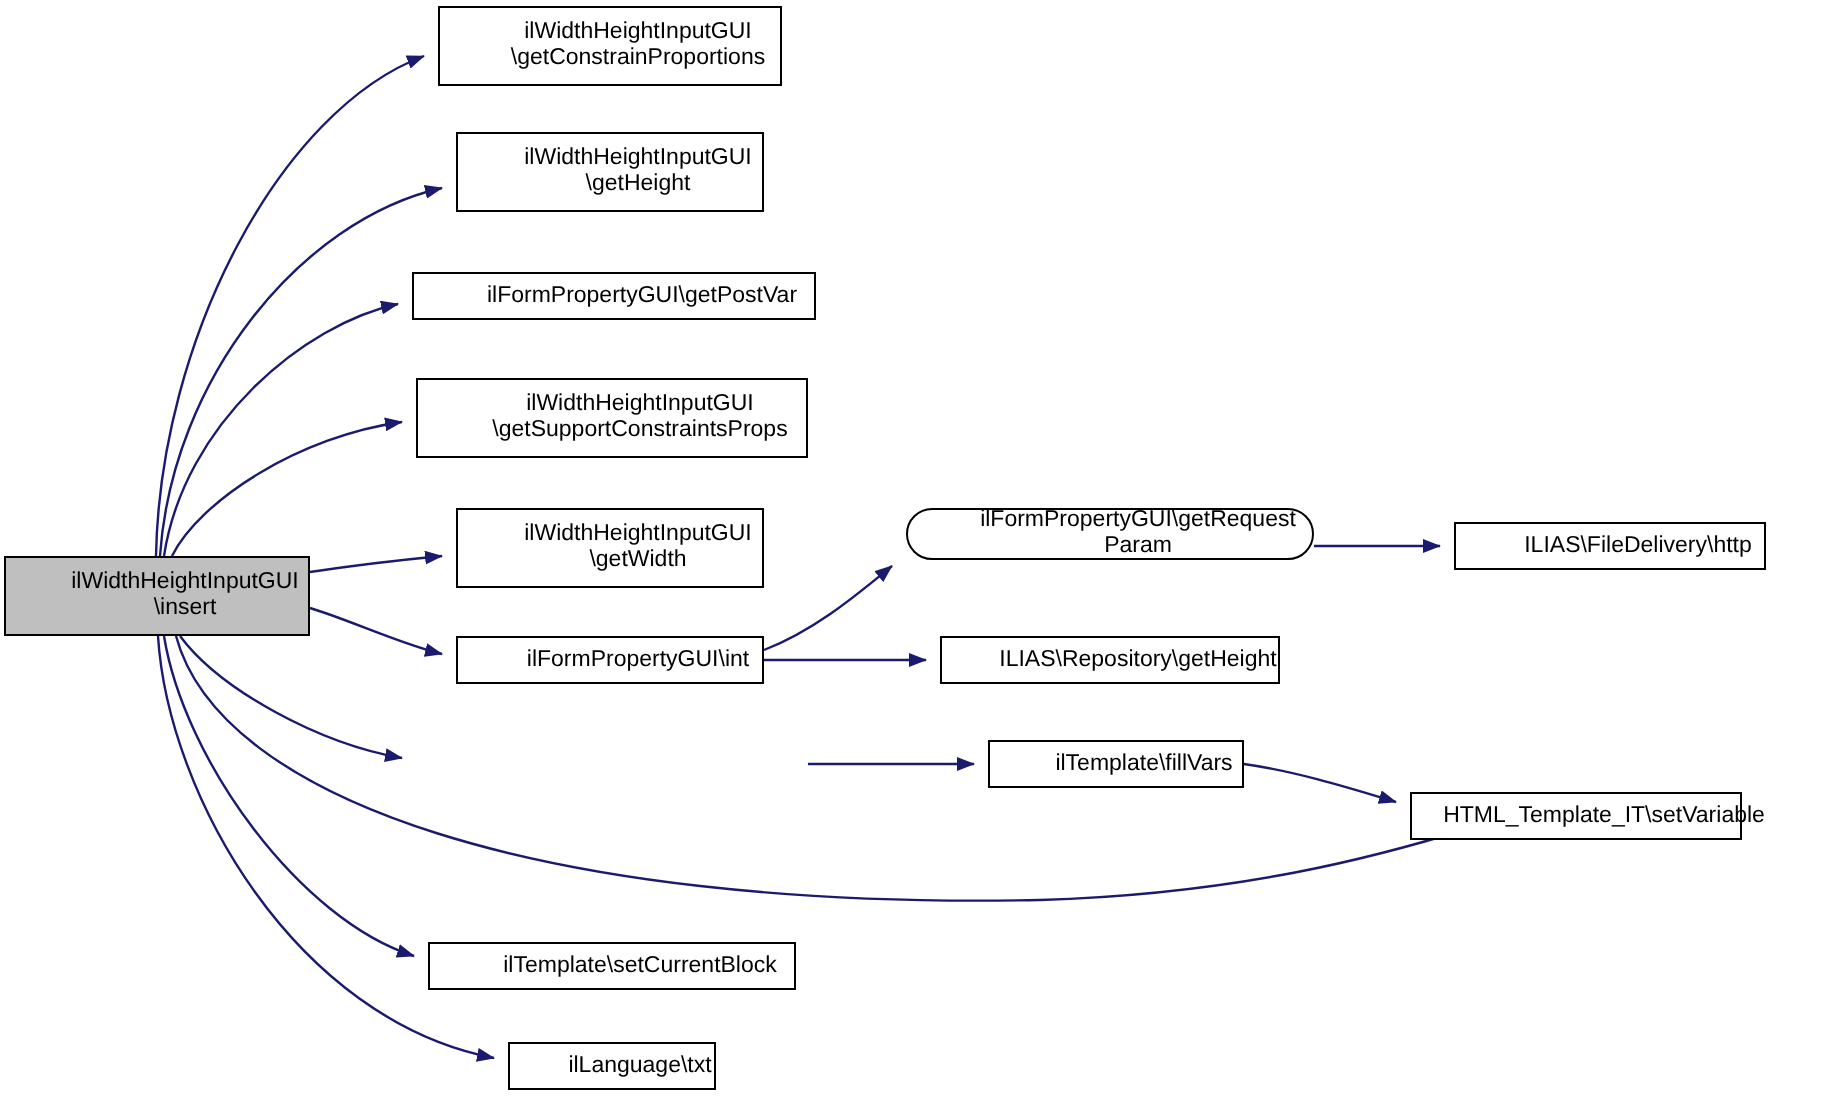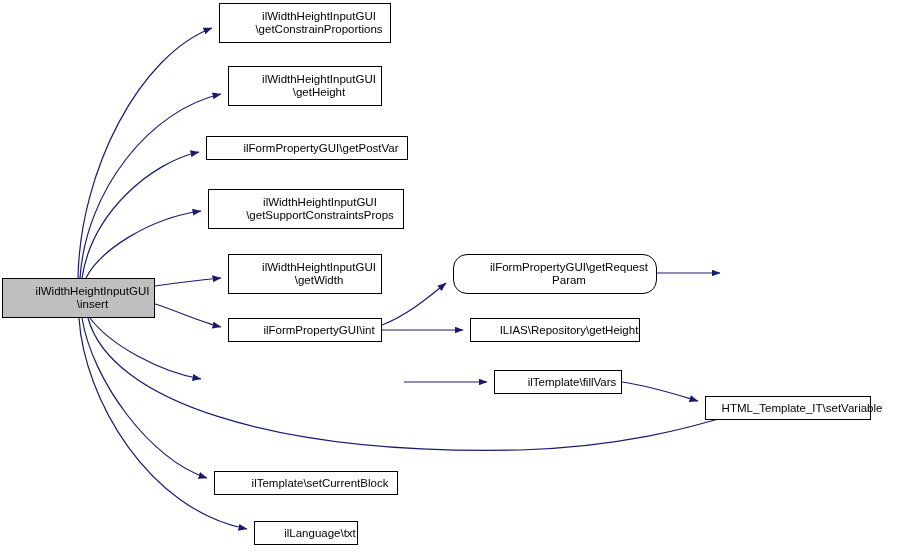--- a/index.html
+++ b/index.html
@@ -77,18 +77,19 @@
   <div class="node" style="left:228px; top:66px; width:154px; height:40px;">ilWidthHeightInputGUI
 \getHeight</div>
   <div class="node" style="left:206px; top:136px; width:202px; height:24px;text-align:right;">ilFormPropertyGUI\getPostVar</div>
   <div class="node" style="left:208px; top:189px; width:196px; height:40px;">ilWidthHeightInputGUI
 \getSupportConstraintsProps</div>
   <div class="node" style="left:228px; top:254px; width:154px; height:40px;">ilWidthHeightInputGUI
 \getWidth</div>
   <div class="node" style="left:228px; top:318px; width:154px; height:24px;">ilFormPropertyGUI\int</div>
   <div class="node" style="left:214px; top:471px; width:184px; height:24px;">ilTemplate\setCurrentBlock</div>
   <div class="node" style="left:254px; top:521px; width:104px; height:24px;">ilLanguage\txt</div>
-  <div class="node" style="left:453px; top:254px; width:204px; height:40px;border-radius:14px;">ilFormPropertyGUI\getRequest
+  <div class="node" style="left:453px; top:254px; width:204px; height:26px;border-radius:14px;">ilFormPropertyGUI\getRequest
 Param</div>
   <div class="node" style="left:470px; top:318px; width:170px; height:24px;">ILIAS\Repository\getHeight</div>
   <div class="node" style="left:494px; top:370px; width:128px; height:24px;">ilTemplate\fillVars</div>
+  <div class="node" style="left:727px; top:261px; width:156px; height:24px;">ILIAS\FileDelivery\http</div>
   <div class="node" style="left:705px; top:396px; width:166px; height:24px;text-align:center;">HTML_Template_IT\setVariable</div>
 </div>
 
 </body></html>

